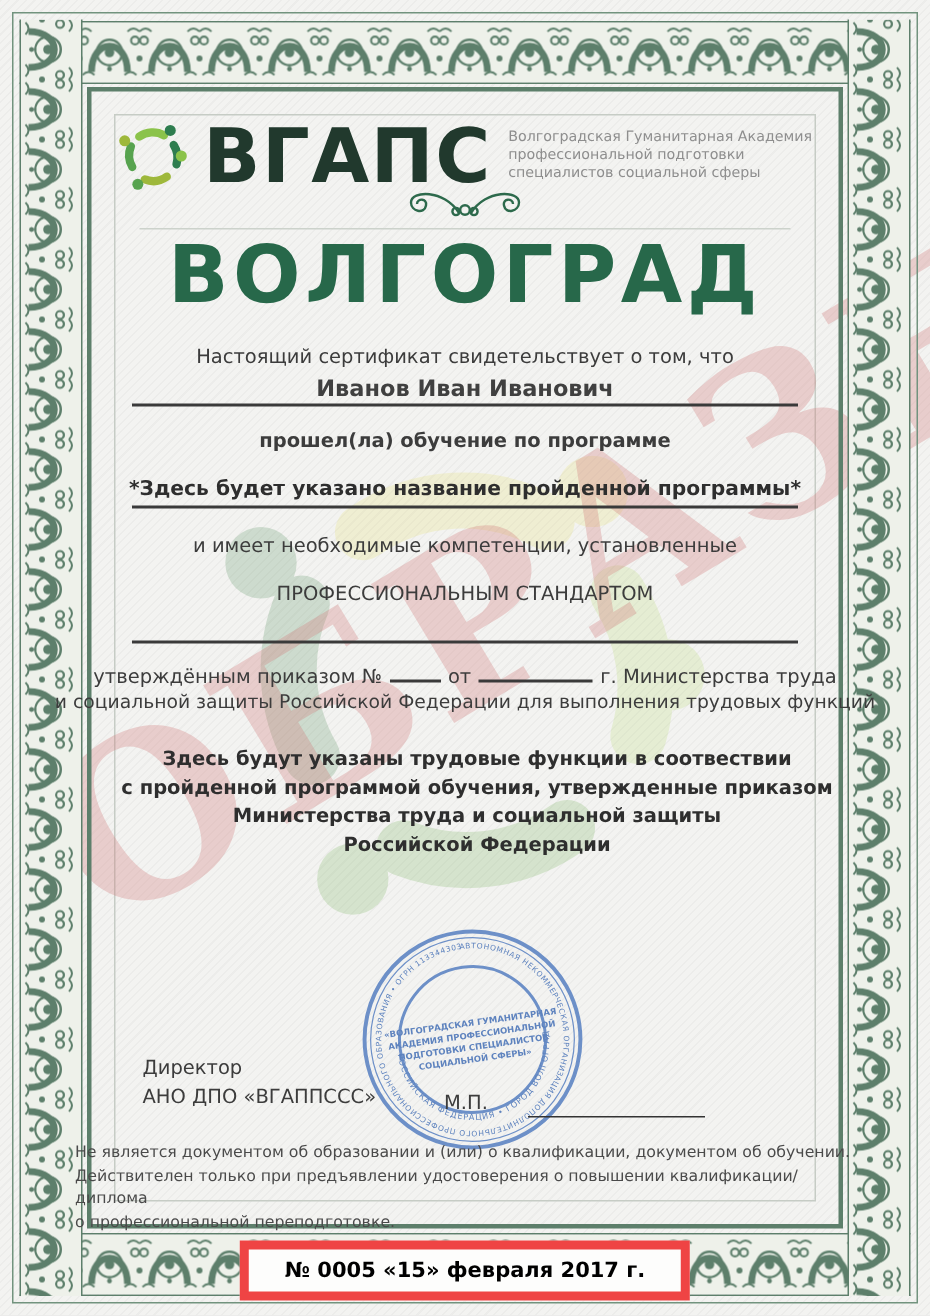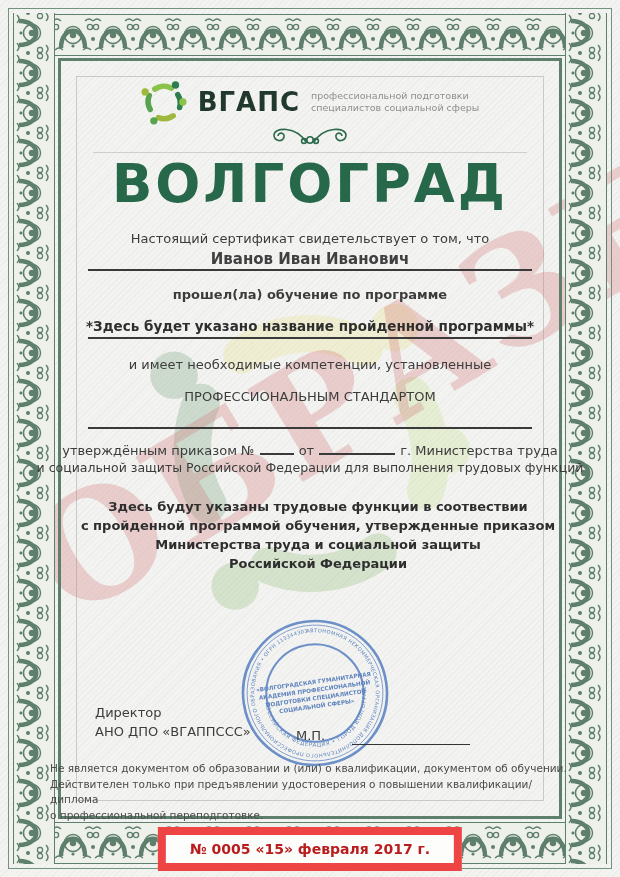--- a/index.html
+++ b/index.html
@@ -27,21 +27,21 @@
   .wm-logo{position:absolute; left:140px; top:280px; width:340px; height:340px; opacity:.22; z-index:1;}
   .wm-sample{
     position:absolute; left:0; right:0; top:330px; text-align:center; z-index:1;
     transform:rotate(-31deg);
     font-family:"DejaVu Serif","Liberation Serif",serif; font-weight:bold;
     font-size:148px; letter-spacing:4px; color:rgba(210,118,118,0.30);
     white-space:nowrap; pointer-events:none;
   }
   
   .header{position:absolute; top:79px; left:0; right:0; display:flex; justify-content:center; align-items:center; gap:11px; z-index:3;}
-  .brand{font-size:26px; font-weight:bold; color:#21392d; letter-spacing:1px; line-height:1;}
+  .brand{font-size:50px; font-weight:bold; color:#21392d; letter-spacing:1px; line-height:1;}
   .brand-sub{font-size:9.5px; color:#8e8e8e; line-height:12px;}
   .flourish{position:absolute; top:124px; left:0; right:0; display:flex; justify-content:center; z-index:3;}
   .divider-line{position:absolute; top:152px; left:93px; width:434px; border-top:1px solid #ccd2cb; z-index:3;}
   
   .row{position:absolute; left:0; right:0; text-align:center; z-index:3; white-space:nowrap;}
   .title{top:157px; font-size:53px; font-weight:bold; color:#27684a; letter-spacing:3px; line-height:1;}
   .intro{top:231px; font-size:13px;}
   .holder{top:250px; font-size:15px; font-weight:bold; color:#404040;}
   .p-program-intro{top:287px; font-size:13px;font-weight:bold;}
   .program{top:318px; font-size:13.5px; font-weight:bold; color:#2e2e2e;}
@@ -57,22 +57,22 @@
   .blank-sm{width:34px;} .blank-lg{width:76px;}
   
   .seal{position:absolute; left:239px; top:617px; width:152px; height:152px; z-index:3; transform:rotate(-8deg); opacity:.88;}
   .director{position:absolute; left:95px; top:703px; font-size:13px; line-height:19px; z-index:4;}
   .mp{position:absolute; left:296px; top:728px; font-size:13px; z-index:4; color:#3c3c3c;}
   .sig-line{position:absolute; left:352px; top:744px; width:118px; border-top:1.5px solid #333; z-index:4;}
   
   .disclaimer{position:absolute; left:50px; right:50px; top:761px; text-align:left; font-size:10.5px; line-height:15.5px; color:#4a4a4a; z-index:3;}
   .datebox{
     position:absolute; left:50%; transform:translateX(-50%); top:827px; z-index:5;
-    background:#fdfdfc; border:8px solid #ef4444; padding:6px 24px;
-    font-size:14px; font-weight:bold; color:#b91c1c; white-space:nowrap;
+    background:#fdfdfc; border:6px solid #ef4444; padding:6px 24px;
+    font-size:14px; font-weight:bold; color:#000000; white-space:nowrap;
   }
 </style>
 </head>
 <body>
 
 <div class="page">
 
   <div class="frame-outer"></div>
 
   <div class="band band-top">
@@ -181,20 +181,21 @@
         <path d="M70,80 A34,34 0 0 1 38,84" stroke="#9eb83b" stroke-width="12"></path>
         <path d="M20,66 A34,34 0 0 1 18,36" stroke="#57a34f" stroke-width="12"></path>
         <circle cx="75" cy="13" r="8" fill="#2e7d4f"></circle>
         <circle cx="91" cy="50" r="8" fill="#8bc34a"></circle>
         <circle cx="28" cy="91" r="8" fill="#57a34f"></circle>
         <circle cx="9" cy="28" r="8" fill="#9eb83b"></circle>
       </g>
     </svg>
     <div class="brand">ВГАПС</div>
     <div class="brand-sub">
+      <div>Волгоградская Гуманитарная Академия</div>
       <div>профессиональной подготовки</div>
       <div>специалистов социальной сферы</div>
     </div>
   </div>
 
   <div class="flourish">
     <svg width="96" height="26" viewBox="0 0 96 26" xmlns="http://www.w3.org/2000/svg">
       <g fill="none" stroke="#2d6a4c" stroke-width="1.6">
         <path d="M44,18 C34,2 12,3 12,11 c0,6 9,8 10,2 c1,-5 -6,-5 -6,-1"></path>
         <path d="M52,18 C62,2 84,3 84,11 c0,6 -9,8 -10,2 c-1,-5 6,-5 6,-1"></path>

